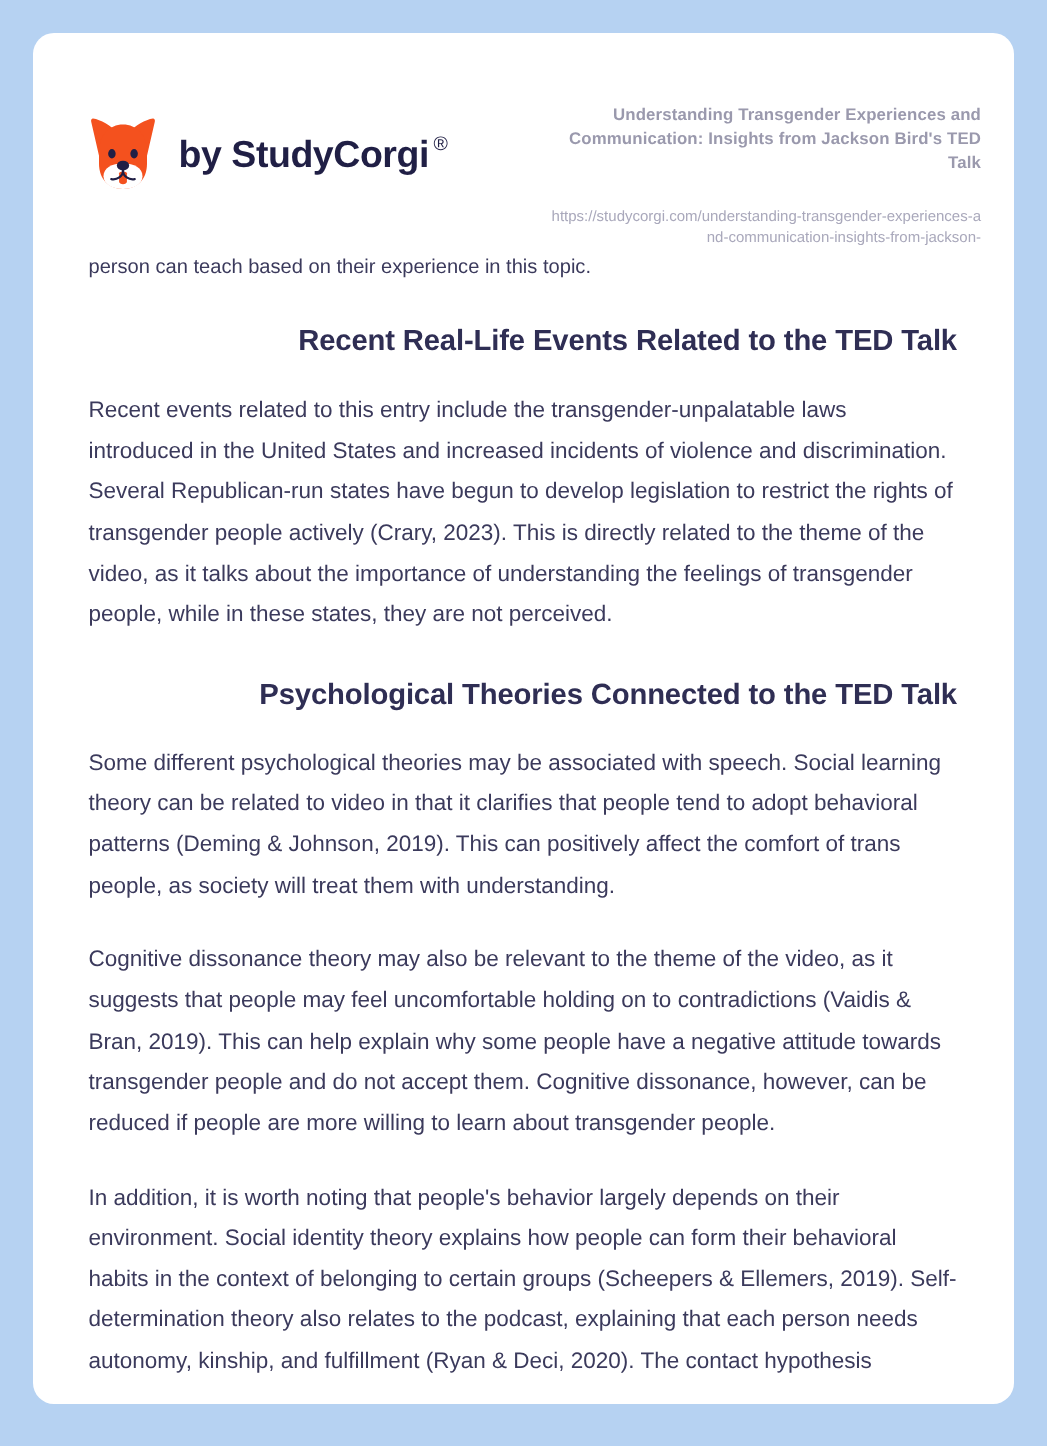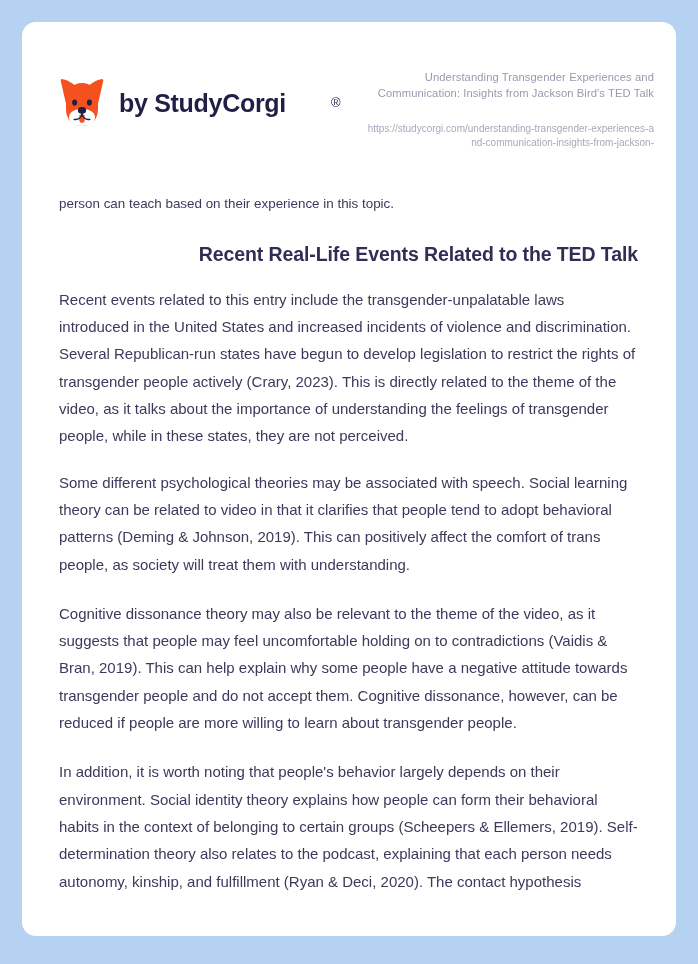--- a/index.html
+++ b/index.html
@@ -42,54 +42,52 @@
     flex: none;
     display: block;
   }
   .brand-text {
     font-size: 25px;
     font-weight: bold;
     color: #201f45;
     letter-spacing: -0.3px;
     white-space: nowrap;
     display: flex;
-    align-items: center;
-    gap: 42px;
+    align-items: flex-start;
   }
   .reg-mark {
     font-size: 13px;
     font-weight: normal;
     margin-left: 3px;
     position: relative;
     top: -1px;
   }
   .doc-meta {
     text-align: right;
     padding-top: 2px;
     max-width: 290px;
   }
   .doc-title {
     font-size: 11.2px;
-    font-weight: normal;
+    font-weight: bold;
     color: #9a99ad;
     line-height: 1.42;
     letter-spacing: 0.1px;
   }
   .doc-url {
     margin-top: 20px;
     font-size: 10px;
     color: #a9a8bb;
     line-height: 1.45;
     word-break: break-all;
   }
   .content {
     padding: 0 38px 0 37px;
   }
   .lead-line {
-    margin-top: 42px;
     font-size: 13.4px;
     color: #3b3a5c;
     line-height: 1.62;
   }
   h2.section-heading {
     font-size: 19.5px;
     font-weight: bold;
     color: #2f2e54;
     margin: 27px 0 0 0;
     letter-spacing: -0.1px;
@@ -142,19 +140,20 @@
 
   </div>
 
   <div class="content">
 
     <div class="lead-line">person can teach based on their experience in this topic.</div>
 
     <h2 class="section-heading">Recent Real-Life Events Related to the TED Talk</h2>
     <p class="body-par">Recent events related to this entry include the transgender-unpalatable laws introduced in the United States and increased incidents of violence and discrimination. Several Republican-run states have begun to develop legislation to restrict the rights of transgender people actively (Crary, 2023). This is directly related to the theme of the video, as it talks about the importance of understanding the feelings of transgender people, while in these states, they are not perceived.</p>
 
+    <h2 class="section-heading">Psychological Theories Connected to the TED Talk</h2>
     <p class="body-par">Some different psychological theories may be associated with speech. Social learning theory can be related to video in that it clarifies that people tend to adopt behavioral patterns (Deming &amp; Johnson, 2019). This can positively affect the comfort of trans people, as society will treat them with understanding.</p>
     <p class="body-par tight">Cognitive dissonance theory may also be relevant to the theme of the video, as it suggests that people may feel uncomfortable holding on to contradictions (Vaidis &amp; Bran, 2019). This can help explain why some people have a negative attitude towards transgender people and do not accept them. Cognitive dissonance, however, can be reduced if people are more willing to learn about transgender people.</p>
     <p class="body-par tight">In addition, it is worth noting that people's behavior largely depends on their environment. Social identity theory explains how people can form their behavioral habits in the context of belonging to certain groups (Scheepers &amp; Ellemers, 2019). Self-determination theory also relates to the podcast, explaining that each person needs autonomy, kinship, and fulfillment (Ryan &amp; Deci, 2020). The contact hypothesis</p>
 
   </div>
 
 </div>
 
 </body></html>

